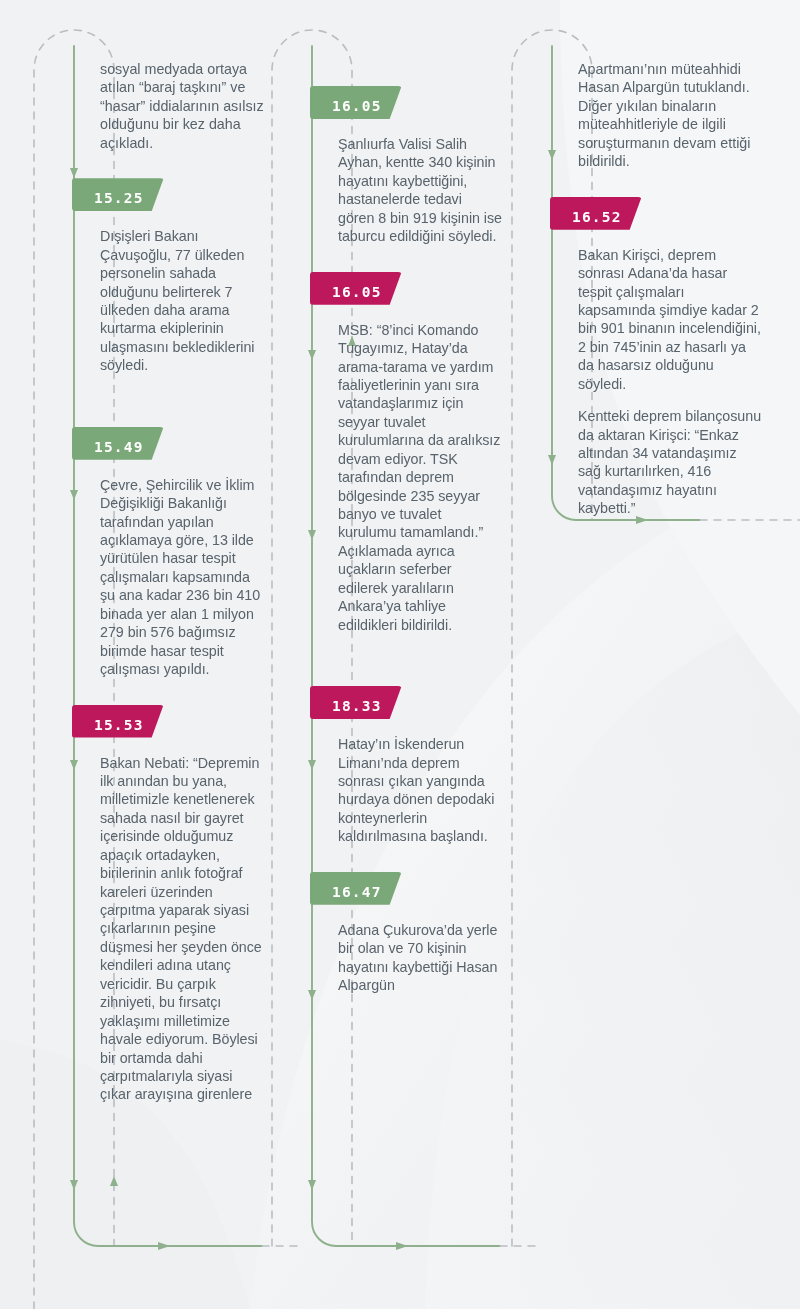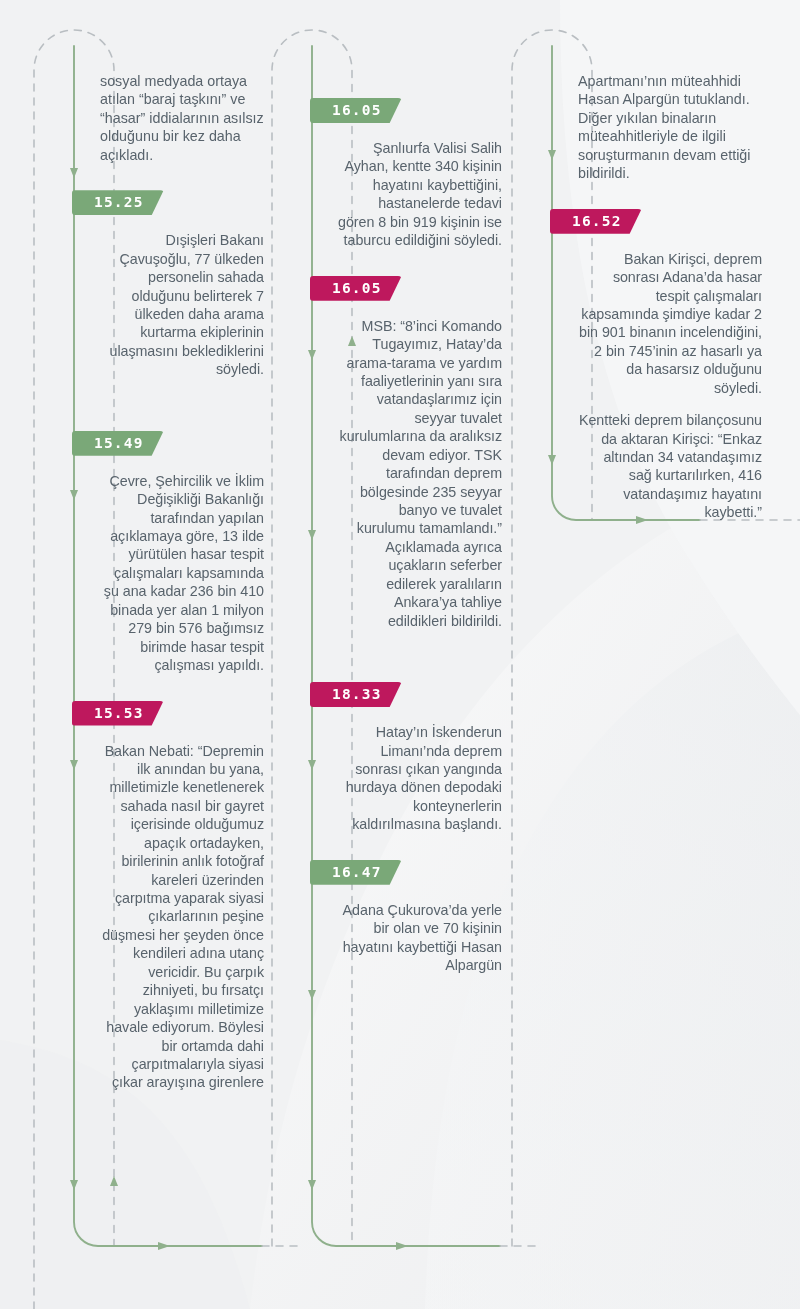--- a/index.html
+++ b/index.html
@@ -37,42 +37,42 @@
     left: 0; top: 0;
     width: 800px;
     height: 1309px;
     z-index: 1;
     pointer-events: none;
   }
 
   
   .column {
     position: absolute;
-    top: 12px;
+    top: 0;
     box-sizing: border-box;
   }
   #column-1 { left: 74px;  width: 190px; }
   #column-2 { left: 312px; width: 190px; }
   #column-3 { left: 552px; width: 210px; }
 
   .col-inner {
     position: relative;
     padding-top: 60px;
   }
 
   
   .entry {
     position: relative;
   }
   .entry-badge {
     display: inline-block;
     position: relative;
     height: 25px;
     line-height: 25px;
-    padding: 0 20px 0 22px;
+    padding: 8px 20px 0 22px;
     margin: 0 0 0 -2px;
     color: #ffffff;
     font-size: 14.5px;
     font-weight: 700;
     letter-spacing: 1.2px;
     font-family: "DejaVu Sans Mono", "Liberation Mono", monospace;
     white-space: nowrap;
     -webkit-clip-path: polygon(0 0, 100% 0, calc(100% - 12px) 100%, 0 100%);
     clip-path: polygon(0 0, 100% 0, calc(100% - 12px) 100%, 0 100%);
     border-radius: 3px 4px 0 3px;
@@ -83,21 +83,20 @@
   .entry-text {
     margin: 16px 0 0 26px;
     font-size: 14.3px;
     line-height: 1.29;
     color: #58636c;
     font-family: "Liberation Sans", "DejaVu Sans", sans-serif;
     letter-spacing: -0.05px;
   }
   .entry-text p {
     margin: 0 0 14px 0;
-    text-align: right;
   }
   .entry-text p:last-child { margin-bottom: 0; }
 
   .entry-spacer { height: 26px; }
   .entry-lead {
     margin: 0 0 0 26px;
     font-size: 14.3px;
     line-height: 1.29;
     color: #58636c;
   }

